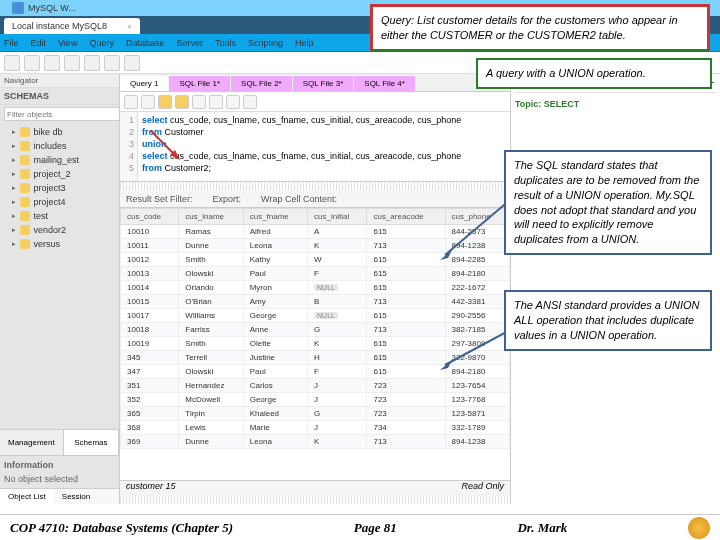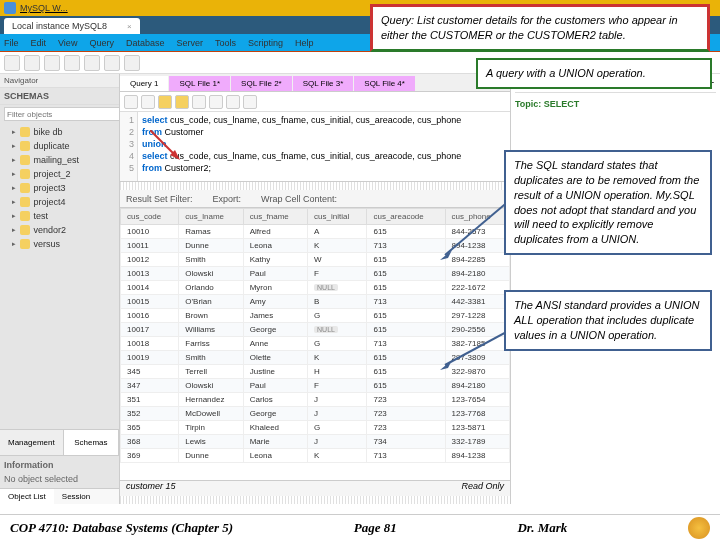--- a/index.html
+++ b/index.html
@@ -1,17 +1,17 @@
 <!DOCTYPE html>
 <html><head>
 <meta charset="utf-8">
 <style>
 *{margin:0;padding:0;box-sizing:border-box;font-family:Arial,sans-serif;font-size:9px;}
 body{width:720px;height:540px;background:#fff;position:relative;overflow:hidden;}
-.titlebar{height:16px;background:#eab308;display:flex;align-items:center;padding:0 4px;text-decoration:underline;}
+.titlebar{height:16px;background:#7dd3fc;display:flex;align-items:center;padding:0 12px;}
 .titlebar-icon{width:12px;height:12px;background:#4a90d9;border-radius:2px;margin-right:4px;}
 .titlebar-text{color:#333;}
 .tab-row{height:18px;background:#2c5a7c;display:flex;align-items:flex-end;}
 .home-tab{background:#fff;padding:3px 8px;border-radius:3px 3px 0 0;margin-left:4px;color:#333;display:flex;align-items:center;gap:20px;}
 .home-tab .x{color:#999;font-size:8px;}
 .menubar{height:18px;background:#0ea5e9;display:flex;align-items:center;padding:0 4px;gap:12px;border-bottom:1px solid #c2410c;}
 .menubar span{color:#333;cursor:pointer;}
 .toolbar{height:22px;background:#fff;display:flex;align-items:center;padding:0 4px;gap:4px;border-bottom:1px solid #ddd;}
 .tool-btn{width:16px;height:16px;background:#f0f0f0;border:1px solid #ccc;border-radius:2px;}
 .main{display:flex;height:430px;}
@@ -109,21 +109,21 @@
     <div class="filter-row">
       <input class="filter-input" placeholder="Filter objects" style="">
     </div>
     <div class="schema-list" id="schema-list">
         <div class="schema-item">
           <span class="db-icon"></span>
           <span>bike db</span>
         </div>
         <div class="schema-item">
           <span class="db-icon"></span>
-          <span>duplicate</span>
+          <span>includes</span>
         </div>
         <div class="schema-item">
           <span class="db-icon"></span>
           <span>mailing_est</span>
         </div>
         <div class="schema-item">
           <span class="db-icon"></span>
           <span>project_2</span>
         </div>
         <div class="schema-item">
@@ -256,28 +256,20 @@
             </tr>
             <tr>
               <td>10015</td>
               <td>O'Brian</td>
               <td>Amy</td>
               <td>B</td>
               <td>713</td>
               <td>442-3381</td>
             </tr>
             <tr>
-              <td>10016</td>
-              <td>Brown</td>
-              <td>James</td>
-              <td>G</td>
-              <td>615</td>
-              <td>297-1228</td>
-            </tr>
-            <tr>
               <td>10017</td>
               <td>Williams</td>
               <td>George</td>
               <td><span class="null-val">NULL</span></td>
               <td>615</td>
               <td>290-2556</td>
             </tr>
             <tr>
               <td>10018</td>
               <td>Farriss</td>

